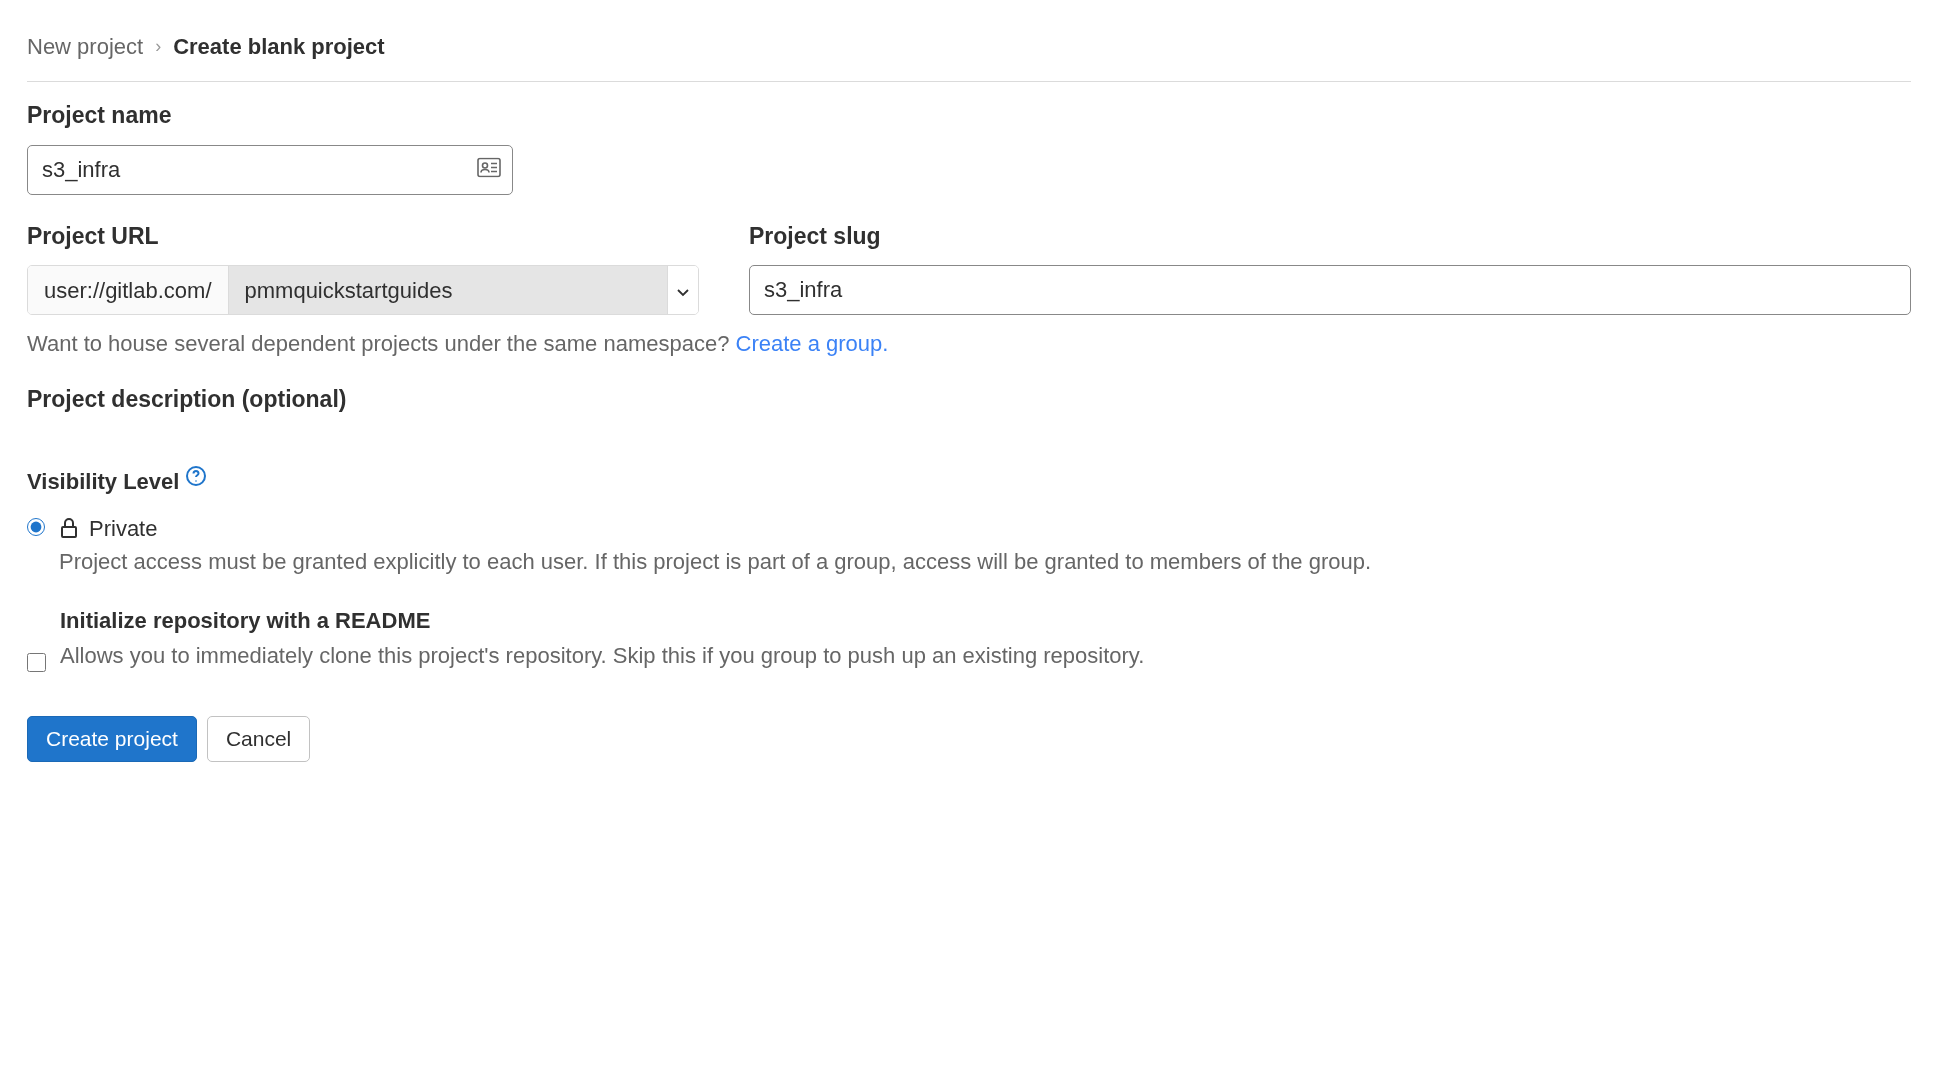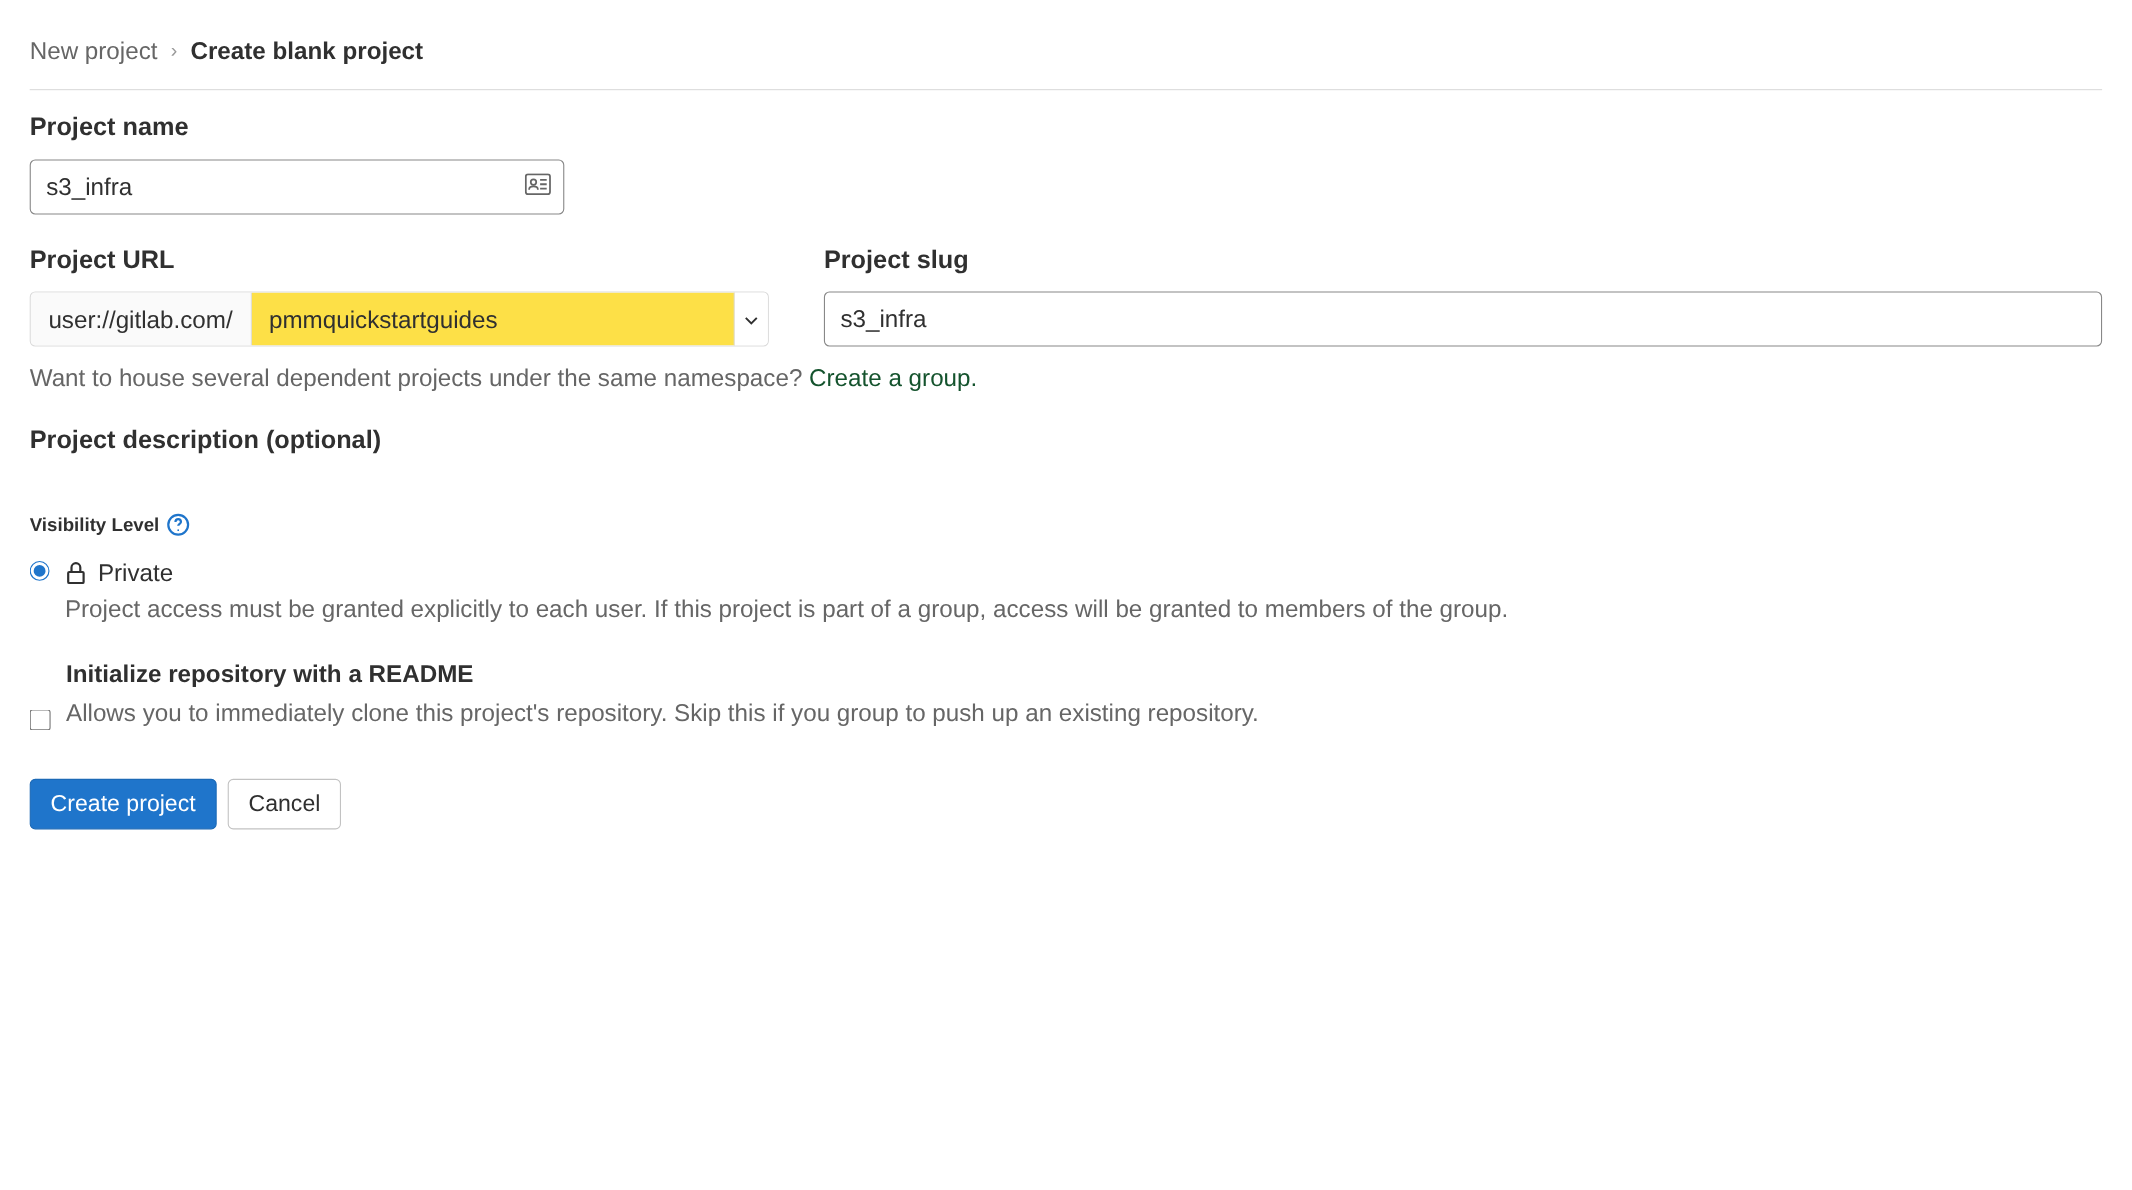--- a/index.html
+++ b/index.html
@@ -98,21 +98,21 @@
       align-items: center;
     }
     .url-select {
       flex: 1;
       display: flex;
       align-items: center;
       padding: 0 16px;
       font-size: 22px;
       color: #303030;
       border-right: 1px solid #dbdbdb;
-      background: #fde047;
+      background: #e5e5e5;
       cursor: pointer;
     }
     .url-caret {
       width: 30px;
       display: flex;
       align-items: center;
       justify-content: center;
       background: #fff;
       cursor: pointer;
     }
@@ -124,44 +124,43 @@
       border: 1px solid #888;
       border-radius: 5px;
       color: #303030;
     }
     .helper-text {
       margin-top: 12px;
       font-size: 22px;
       color: #666;
     }
     .helper-link {
-      color: #14532d;
+      color: #3b82f6;
       text-decoration: none;
       text-align: center;
     }
     .textarea-input {
       width: 100%;
       height: 95px;
       padding: 10px 14px;
       font-size: 22px;
       border: 1px solid #dbdbdb;
       border-radius: 5px;
       color: #303030;
       resize: both;
       font-family: inherit;
     }
     .textarea-input::placeholder {
       color: #868686;
     }
     .visibility-label {
       display: flex;
-      align-items: center;
       gap: 6px;
       font-weight: 600;
-      font-size: 17px;
+      font-size: 22px;
       margin-bottom: 14px;
       margin-top: 48px;
     }
     .help-icon {
       color: #1f75cb;
       display: inline-flex;
     }
     .radio-row {
       display: flex;
       align-items: flex-start;

